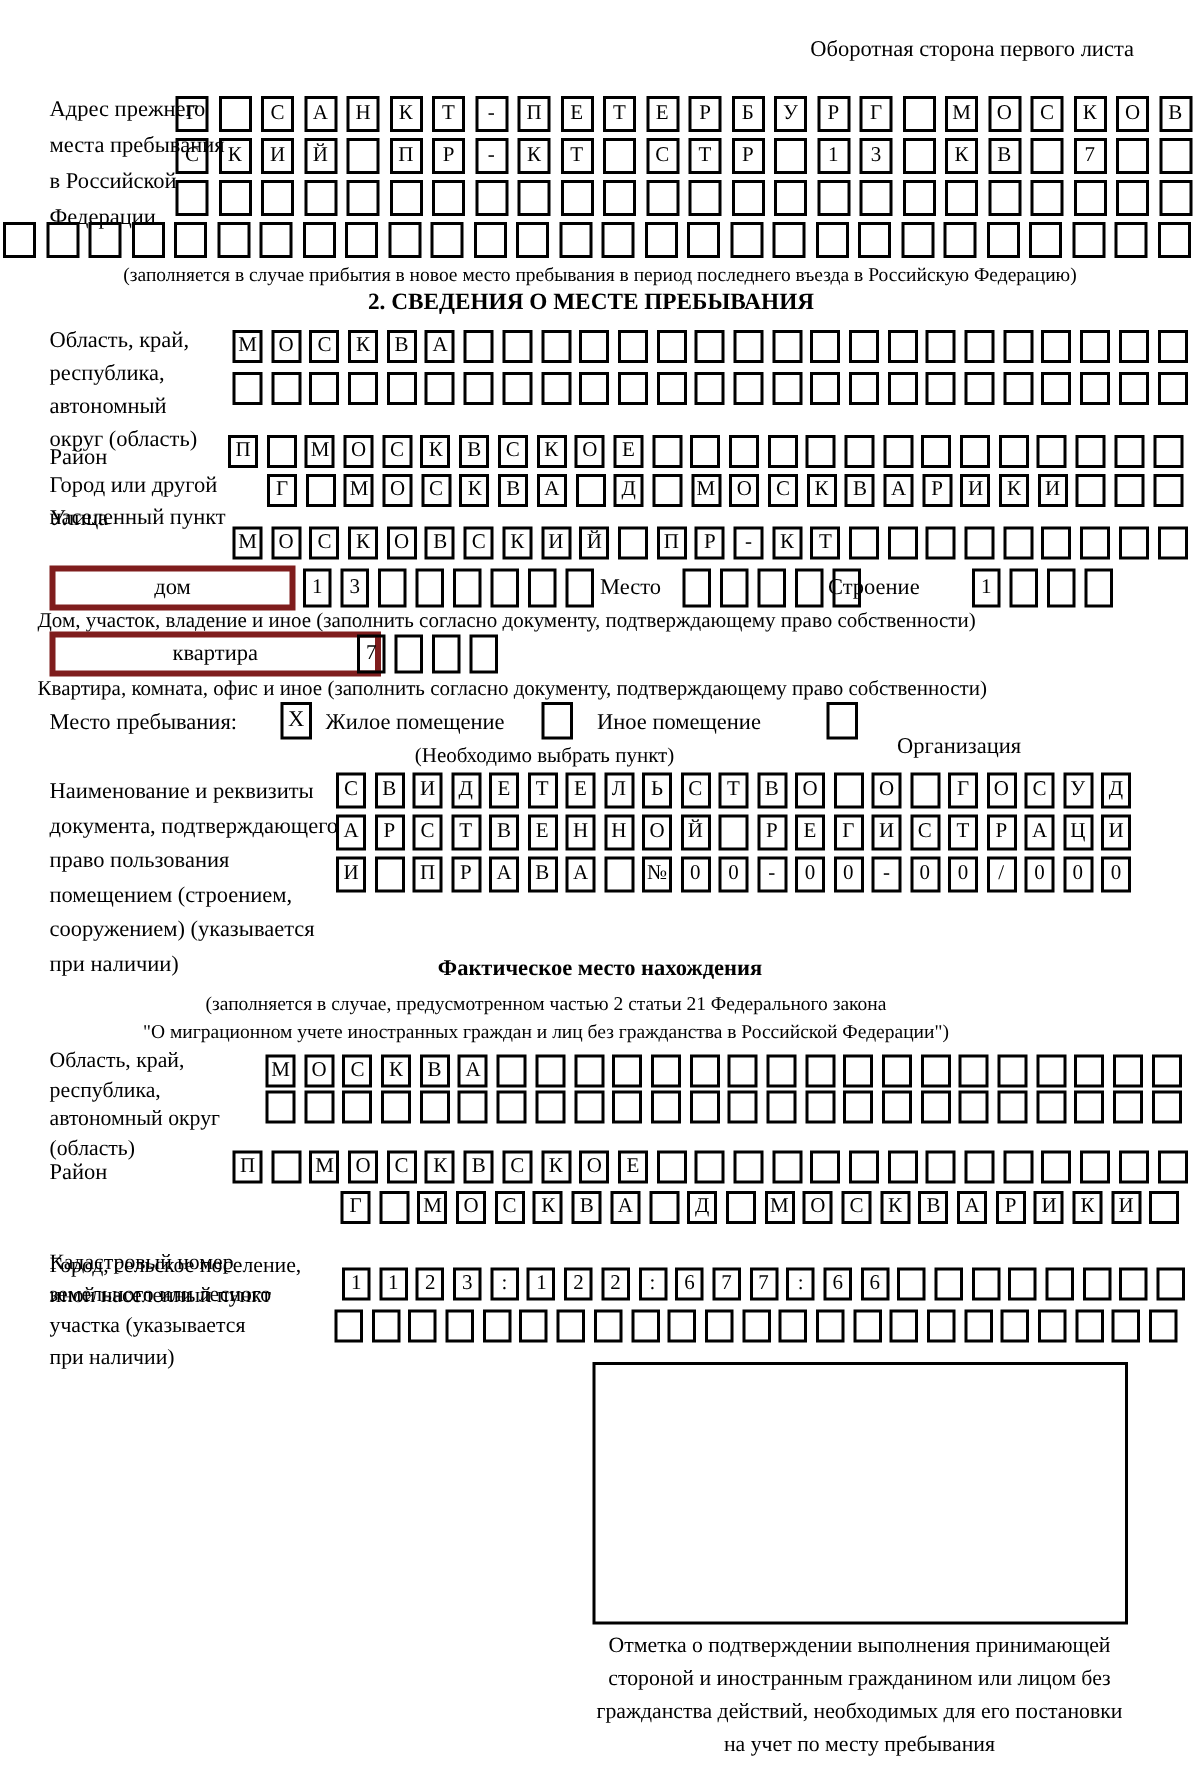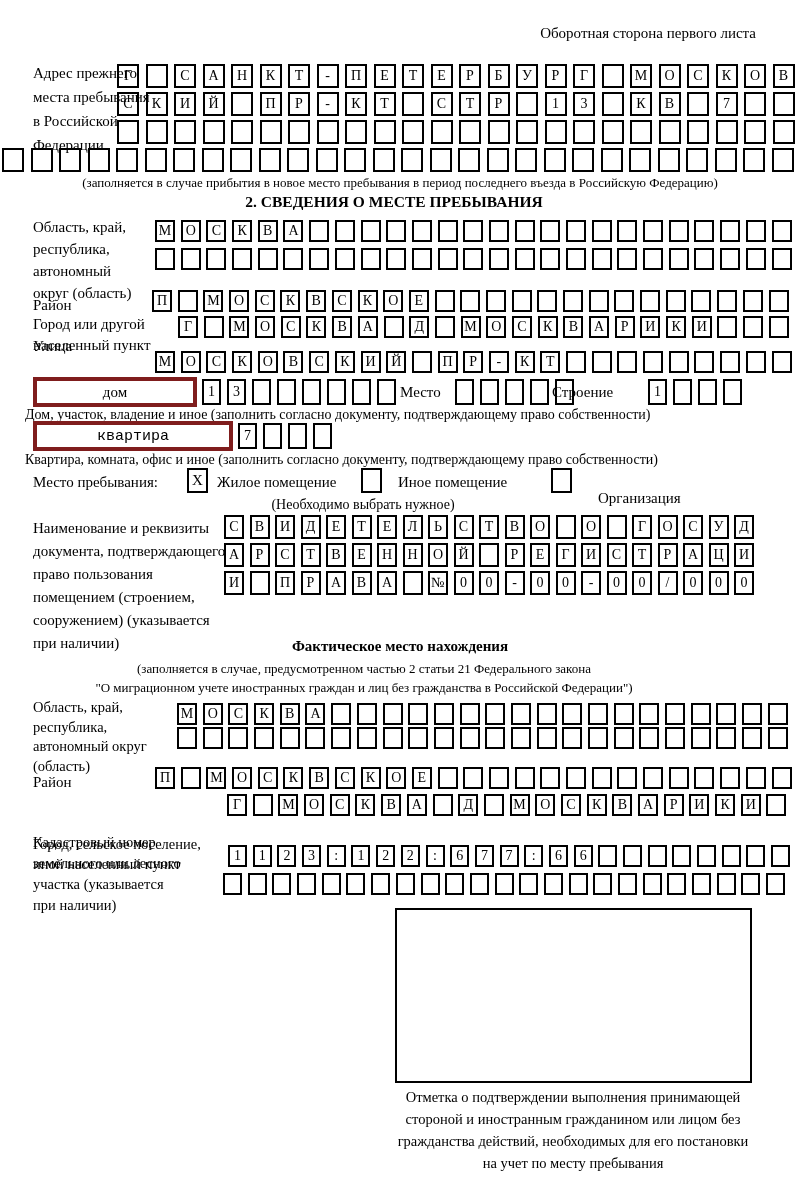--- a/index.html
+++ b/index.html
@@ -310,37 +310,37 @@
     </div>
   <div class="t" style="left:552px;top:381px;">Строение</div>
   <div class="cellrow" style="left:648px;top:379px;--cw:19px;--gap:6px;--ch:26px;">
       <div class="cell">1</div>
       <div class="cell"></div>
       <div class="cell"></div>
       <div class="cell"></div>
     </div>
   <div class="t note" style="left:25px;top:406px;">Дом, участок, владение и иное (заполнить согласно документу, подтверждающему право собственности)</div>
 
-  <div class="widebox" style="left:33px;top:421px;width:200px;height:30px;font-family:Liberation Mono, monospace;">квартира</div>
+  <div class="widebox" style="left:33px;top:421px;width:221px;height:30px;">квартира</div>
   <div class="cellrow" style="left:238px;top:423px;--cw:19px;--gap:6px;--ch:26px;">
       <div class="cell">7</div>
       <div class="cell"></div>
       <div class="cell"></div>
       <div class="cell"></div>
     </div>
   <div class="t note" style="left:25px;top:451px;">Квартира, комната, офис и иное (заполнить согласно документу, подтверждающему право собственности)</div>
 
   <div class="t" style="left:33px;top:471px;">Место пребывания:</div>
   <div class="chk" style="left:187px;top:468px;">X</div>
   <div class="t" style="left:217px;top:471px;">Жилое помещение</div>
   <div class="chk" style="left:361px;top:468px;"></div>
   <div class="t" style="left:398px;top:471px;">Иное помещение</div>
   <div class="chk" style="left:551px;top:468px;"></div>
   <div class="t" style="left:598px;top:471px;margin-top:16px;">Организация</div>
-  <div class="t note center" style="left:180px;top:496px;width:366px;">(Необходимо выбрать нужное)</div>
+  <div class="t note center" style="left:180px;top:496px;width:366px;">(Необходимо выбрать пункт)</div>
 
   <div class="t" style="left:33px;top:517px;line-height:23px;">Наименование и реквизиты
 документа, подтверждающего
 право пользования
 помещением (строением,
 сооружением) (указывается
 при наличии)</div>
   <div class="cellrow" style="left:224px;top:515px;--cw:20px;--gap:5.5px;--ch:24px;">
       <div class="cell">С</div>
       <div class="cell">В</div>

